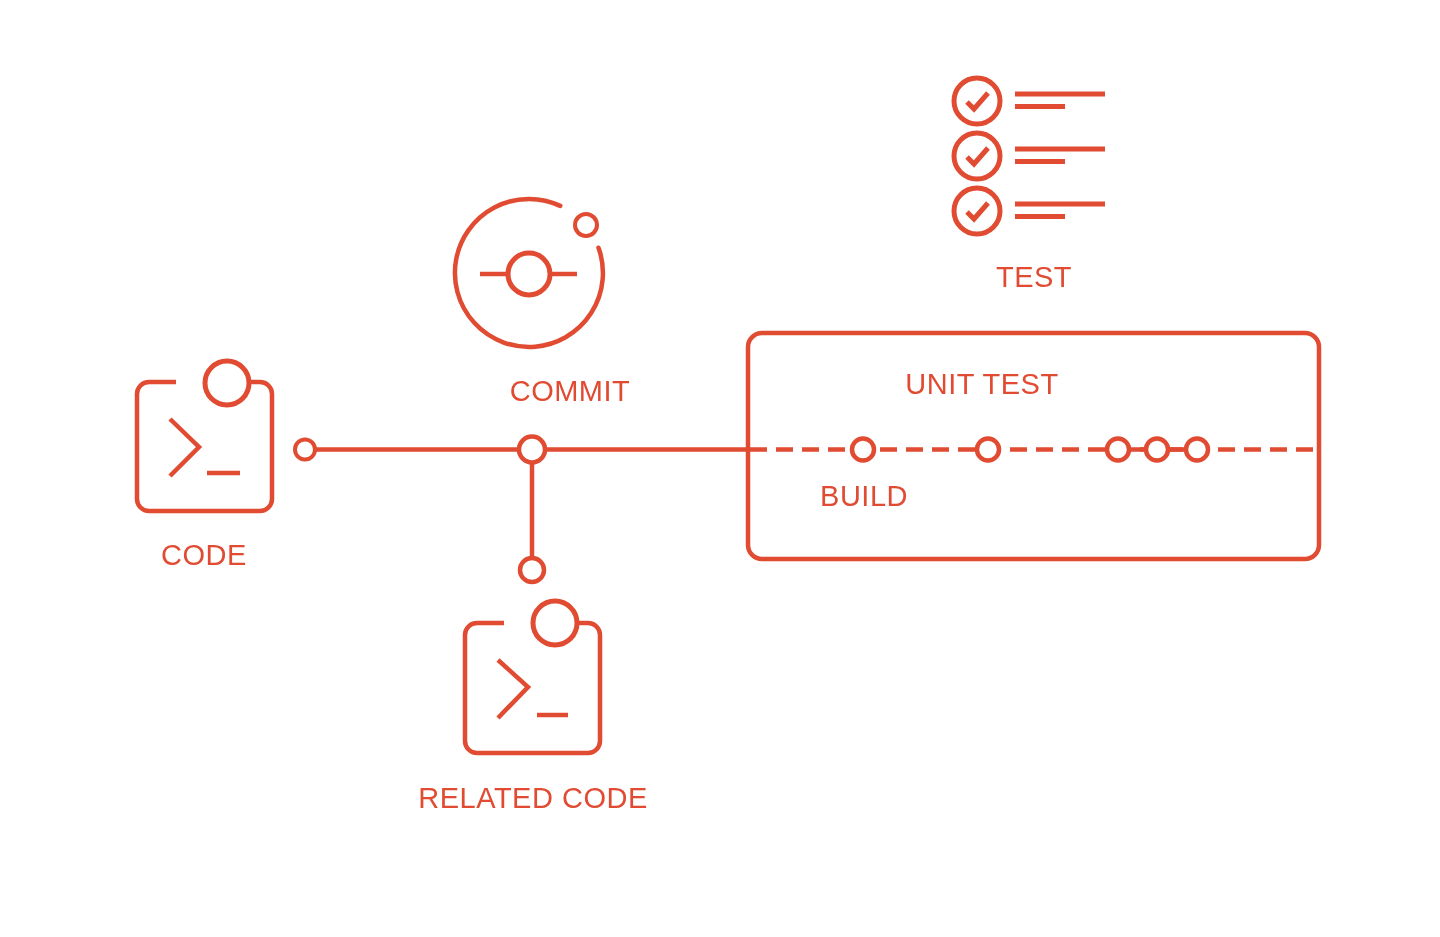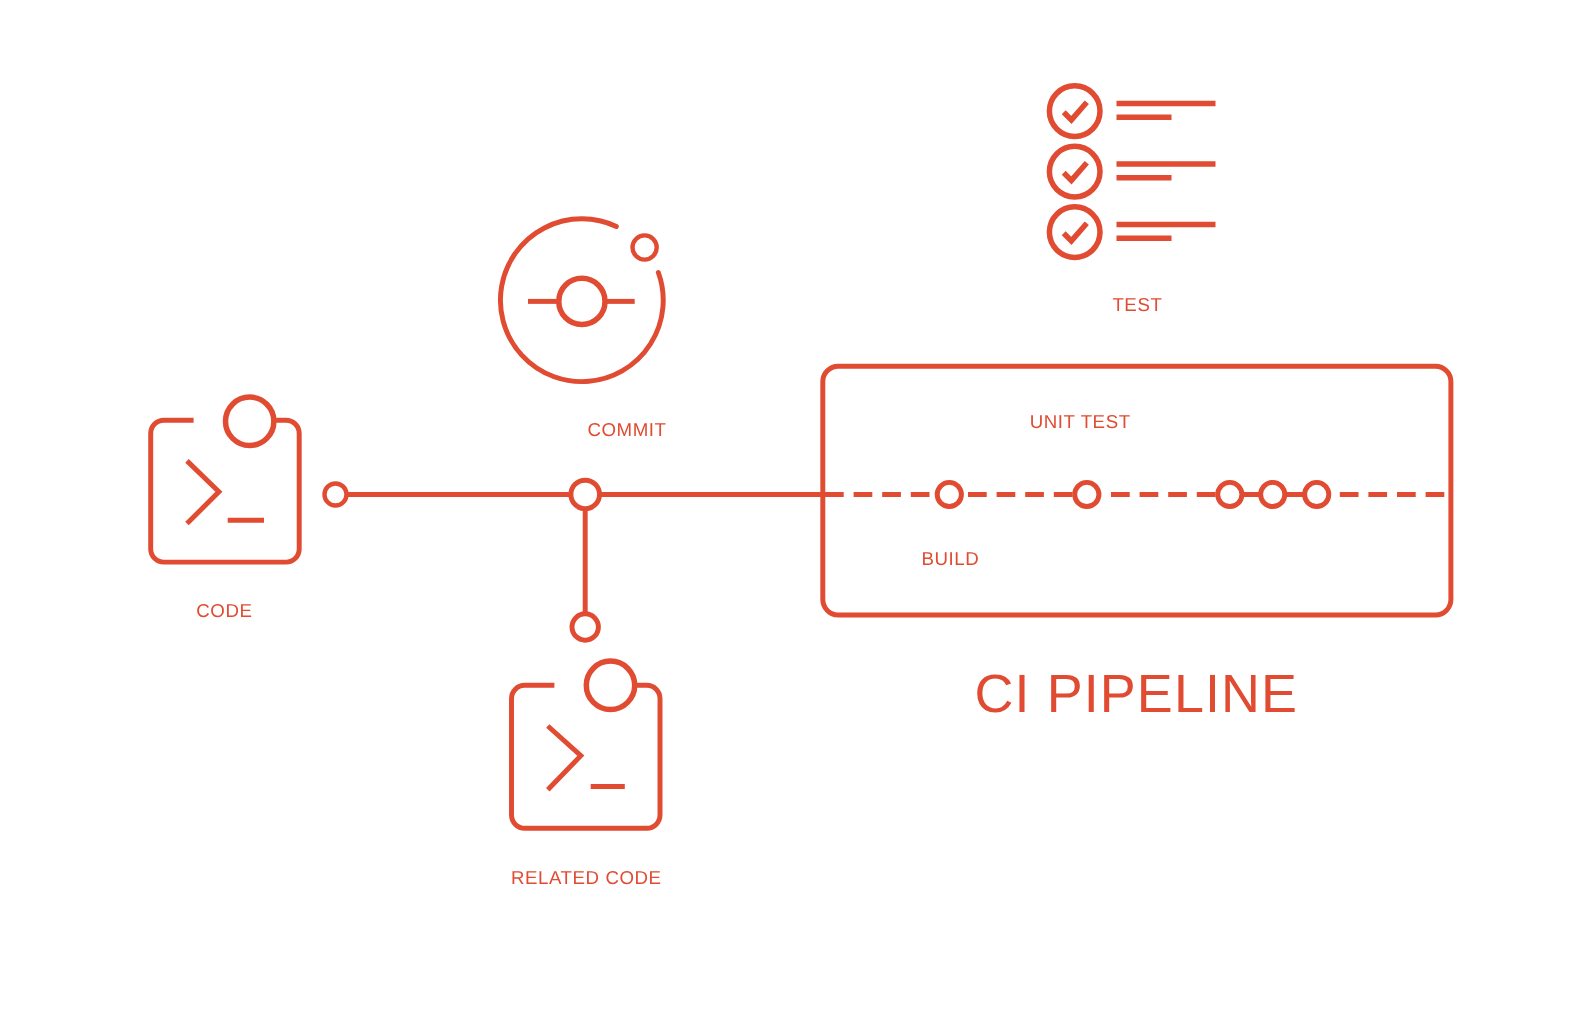--- a/index.html
+++ b/index.html
@@ -13,21 +13,21 @@
     font-family: "Liberation Sans", sans-serif;
     overflow: hidden;
   }
   svg.art { position: absolute; left: 0; top: 0; display: block; }
   .ln   { stroke: var(--accent); fill: none; }
   .node { stroke: var(--accent); fill: var(--bg); }
   .lbl {
     position: absolute;
     transform: translate(-50%, -50%);
     color: var(--accent);
-    font-size: 17px;
+    font-size: 29px;
     letter-spacing: 0.5px;
     white-space: nowrap;
     line-height: 1;
   }
   .lbl.title {
     font-size: 49px;
     letter-spacing: 1px;
   }
 </style>
 </head>
@@ -104,20 +104,19 @@
   </svg>
 
   <div class="lbl" style="left:204px; top:555px;">CODE</div>
 
   <div class="lbl" style="left:530px; top:391px;margin-left:40px;">COMMIT</div>
 
   <div class="lbl" style="left:533px; top:798px;">RELATED CODE</div>
 
   <div class="lbl" style="left:1034px; top:277px;">TEST</div>
 
-  <div class="lbl" style="left:864px; top:496px;margin-top:12px;">BUILD</div>
+  <div class="lbl" style="left:864px; top:496px;">BUILD</div>
 
   <div class="lbl" style="left:982px; top:384px;">UNIT TEST</div>
 
 
-  <div class="lbl title" style="left:1033px; top:632px;">CI PIPELINE</div>
 
 </div>
 
 </body></html>

